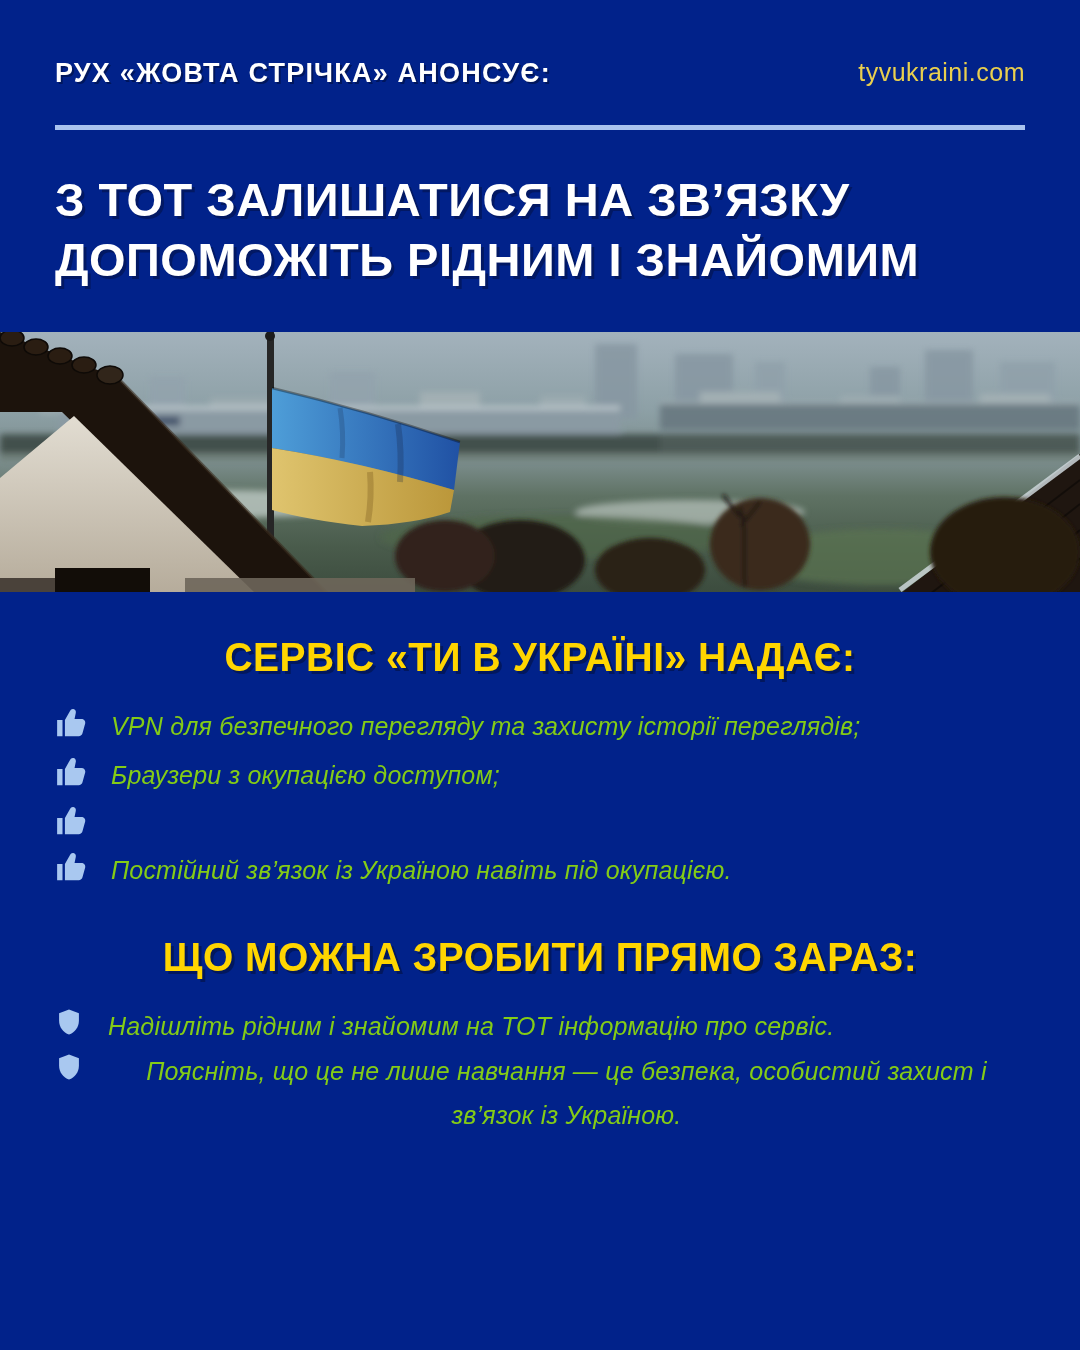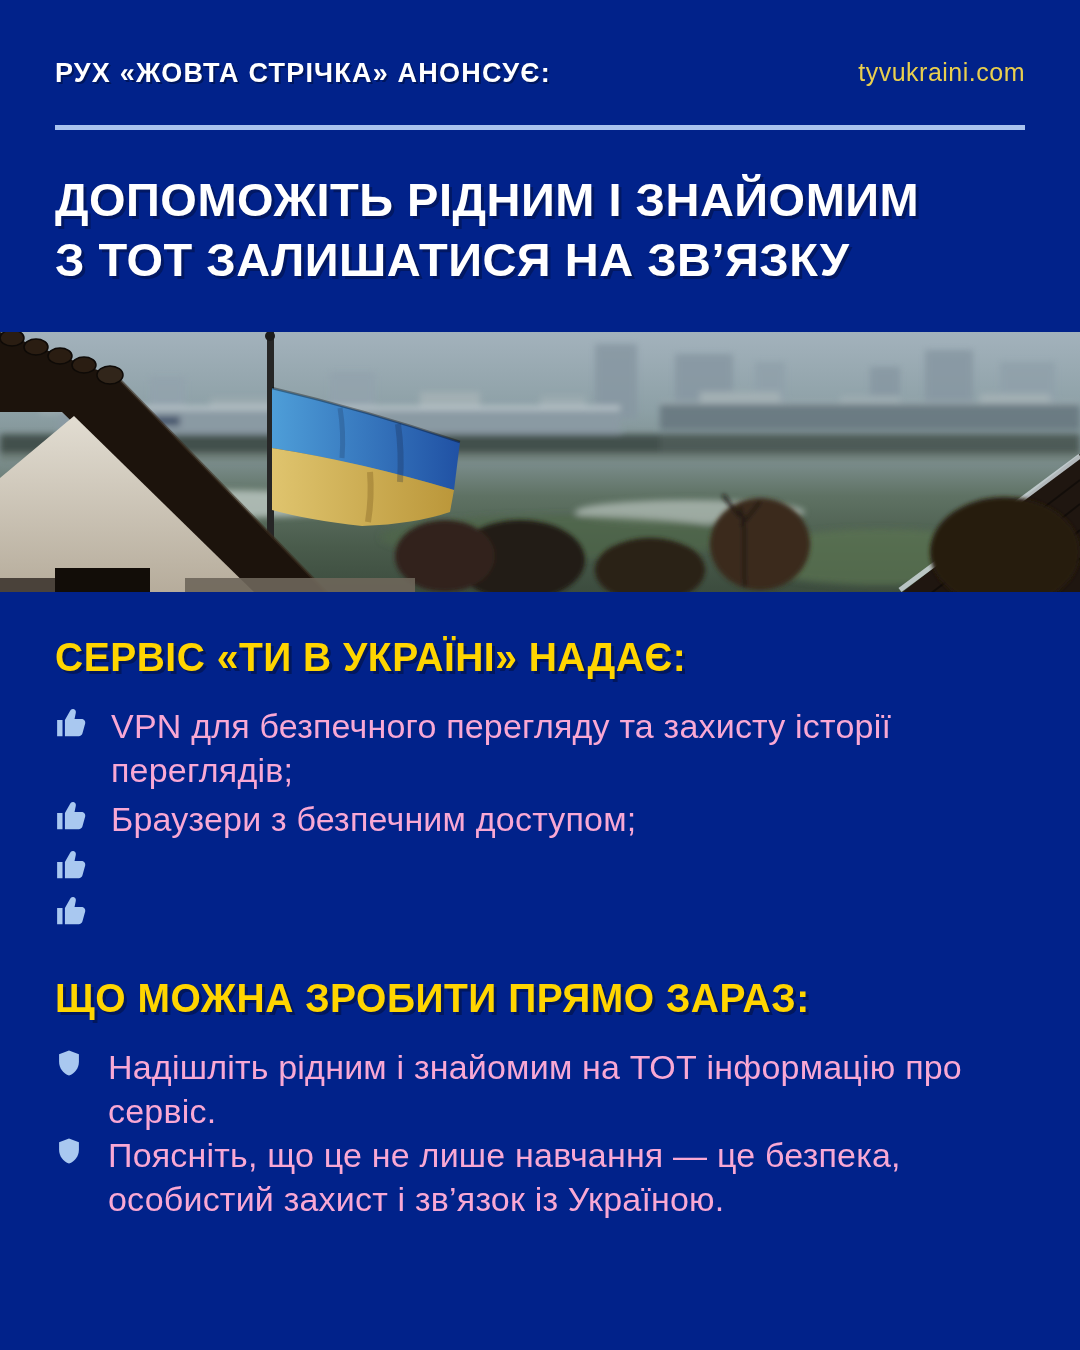--- a/index.html
+++ b/index.html
@@ -42,58 +42,59 @@
     margin:40px 55px 0 55px;
     font-size:47px; font-weight:700; letter-spacing:0.5px;
     line-height:60px; color:#ffffff;
     text-shadow:3px 3px 0 rgba(5,10,40,0.4);
   }
 
   
   .photo { margin-top:42px; width:1080px; height:260px; display:block; }
 
   
-  .section { padding:0 55px; }
+  .section { padding:0 55px;text-align:center; }
   .section-heading {
     margin-top:42px;
     font-size:39px; font-weight:700; letter-spacing:0.5px;
     color:#ffd500;
     transform:scaleY(1.05); transform-origin:left top;
     text-shadow:3px 3px 0 rgba(5,10,40,0.45);
   }
   .list { margin-top:26px; }
   .list-row {
     display:flex; align-items:flex-start; gap:22px;
     margin-bottom:5px;
   }
   .bullet-icon { flex:0 0 34px; width:34px; height:40px; margin-top:1px; }
   .bullet-icon svg { display:block; }
   .list-text {
-    font-size:34px; font-weight:400; line-height:44px; color:#f9a8d4;
+    font-size:25px; font-weight:400; line-height:44px; color:#84cc16;
     letter-spacing:0.2px;
+    font-style:italic;
   }
   .list.actions .list-row { margin-bottom:0;gap:19px; }
   .list.actions .bullet-icon { height:44px; }
 </style>
 </head>
 <body>
 
 <div class="page">
 
   <div class="header">
     <div class="announcer">РУХ «ЖОВТА СТРІЧКА» АНОНСУЄ:</div>
     <div class="website">tyvukraini.com</div>
   </div>
 
   <hr class="divider">
 
 
   <div class="subtitle">
+    <div>З ТОТ ЗАЛИШАТИСЯ НА ЗВ’ЯЗКУ</div>
     <div>ДОПОМОЖІТЬ РІДНИМ І ЗНАЙОМИМ</div>
-    <div>З ТОТ ЗАЛИШАТИСЯ НА ЗВ’ЯЗКУ</div>
   </div>
 
   <svg class="photo" viewBox="0 0 1080 260" preserveAspectRatio="none" width="1080" height="260" xmlns="http://www.w3.org/2000/svg">
     <defs>
       <linearGradient id="gSky" x1="0" y1="0" x2="0" y2="1">
         <stop offset="0" stop-color="#a3b2bc"></stop>
         <stop offset="0.3" stop-color="#8da0a6"></stop>
         <stop offset="0.5" stop-color="#7b8d8c"></stop>
         <stop offset="0.63" stop-color="#5f7264"></stop>
         <stop offset="0.82" stop-color="#4a5c4c"></stop>
@@ -211,37 +212,38 @@
         </span>
         <span class="list-text">VPN для безпечного перегляду та захисту історії переглядів;</span>
       </div>
 
       <div class="list-row">
         <span class="bullet-icon">
           <svg width="34" height="34" viewBox="0 0 24 24">
               <path fill="#a9c8f0" d="M1.5 10.5h3.8V22H1.5z M7 22h9.8c1.2 0 2.3-.8 2.6-2l1.9-7c.4-1.6-.8-3.2-2.5-3.2h-5l.9-4.4c.2-1.2-.5-2.3-1.7-2.5-1-.2-2 .4-2.4 1.3L7 10.5z"></path>
             </svg>
         </span>
-        <span class="list-text">Браузери з безпечним доступом;</span>
-      </div>
-
-      <div class="list-row">
-        <span class="bullet-icon">
-          <svg width="34" height="34" viewBox="0 0 24 24">
-              <path fill="#a9c8f0" d="M1.5 10.5h3.8V22H1.5z M7 22h9.8c1.2 0 2.3-.8 2.6-2l1.9-7c.4-1.6-.8-3.2-2.5-3.2h-5l.9-4.4c.2-1.2-.5-2.3-1.7-2.5-1-.2-2 .4-2.4 1.3L7 10.5z"></path>
-            </svg>
-        </span>
-      </div>
-
-      <div class="list-row">
-        <span class="bullet-icon">
-          <svg width="34" height="34" viewBox="0 0 24 24">
-              <path fill="#a9c8f0" d="M1.5 10.5h3.8V22H1.5z M7 22h9.8c1.2 0 2.3-.8 2.6-2l1.9-7c.4-1.6-.8-3.2-2.5-3.2h-5l.9-4.4c.2-1.2-.5-2.3-1.7-2.5-1-.2-2 .4-2.4 1.3L7 10.5z"></path>
-            </svg>
-        </span>
+        <span class="list-text">Браузери з окупацією доступом;</span>
+      </div>
+
+      <div class="list-row">
+        <span class="bullet-icon">
+          <svg width="34" height="34" viewBox="0 0 24 24">
+              <path fill="#a9c8f0" d="M1.5 10.5h3.8V22H1.5z M7 22h9.8c1.2 0 2.3-.8 2.6-2l1.9-7c.4-1.6-.8-3.2-2.5-3.2h-5l.9-4.4c.2-1.2-.5-2.3-1.7-2.5-1-.2-2 .4-2.4 1.3L7 10.5z"></path>
+            </svg>
+        </span>
+      </div>
+
+      <div class="list-row">
+        <span class="bullet-icon">
+          <svg width="34" height="34" viewBox="0 0 24 24">
+              <path fill="#a9c8f0" d="M1.5 10.5h3.8V22H1.5z M7 22h9.8c1.2 0 2.3-.8 2.6-2l1.9-7c.4-1.6-.8-3.2-2.5-3.2h-5l.9-4.4c.2-1.2-.5-2.3-1.7-2.5-1-.2-2 .4-2.4 1.3L7 10.5z"></path>
+            </svg>
+        </span>
+        <span class="list-text">Постійний зв’язок із Україною навіть під окупацією.</span>
       </div>
 
     </div>
   </div>
 
   <div class="section">
     <div class="section-heading">ЩО МОЖНА ЗРОБИТИ ПРЯМО ЗАРАЗ:</div>
     <div class="list actions">
 
       <div class="list-row">

